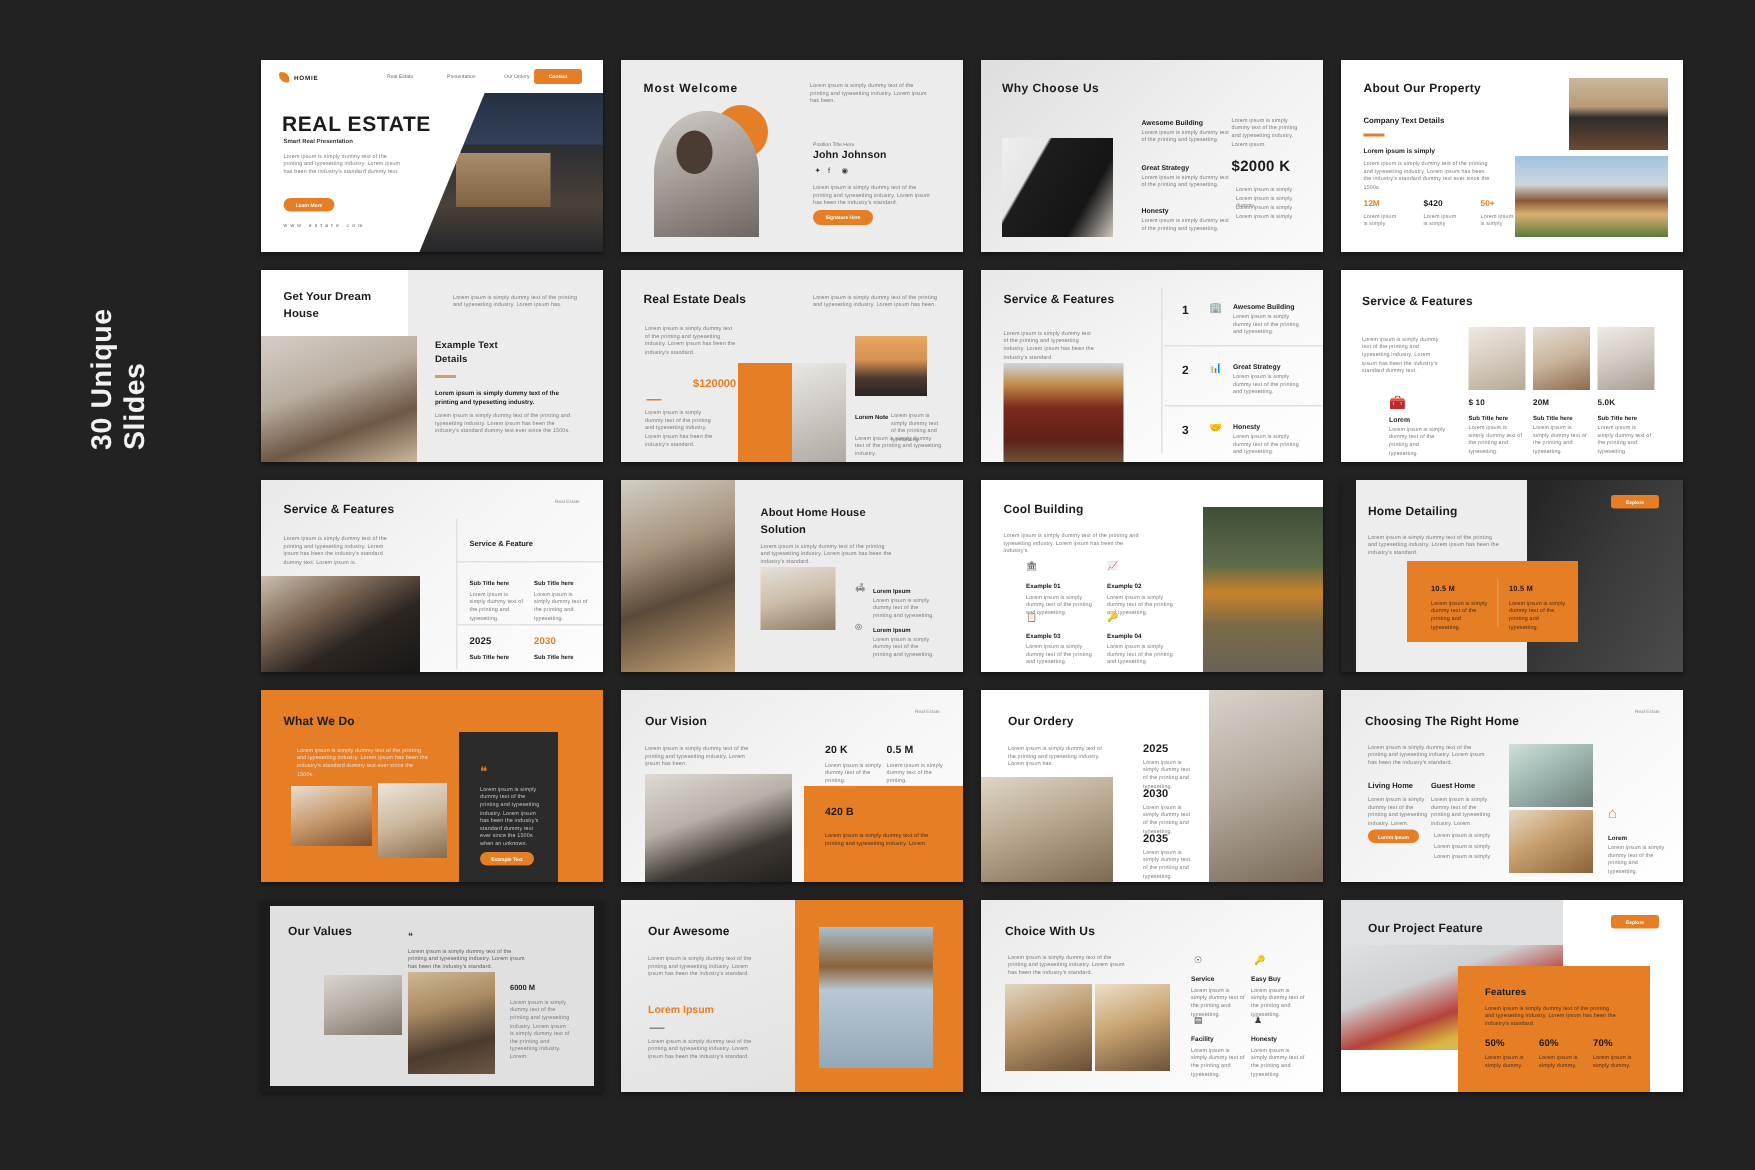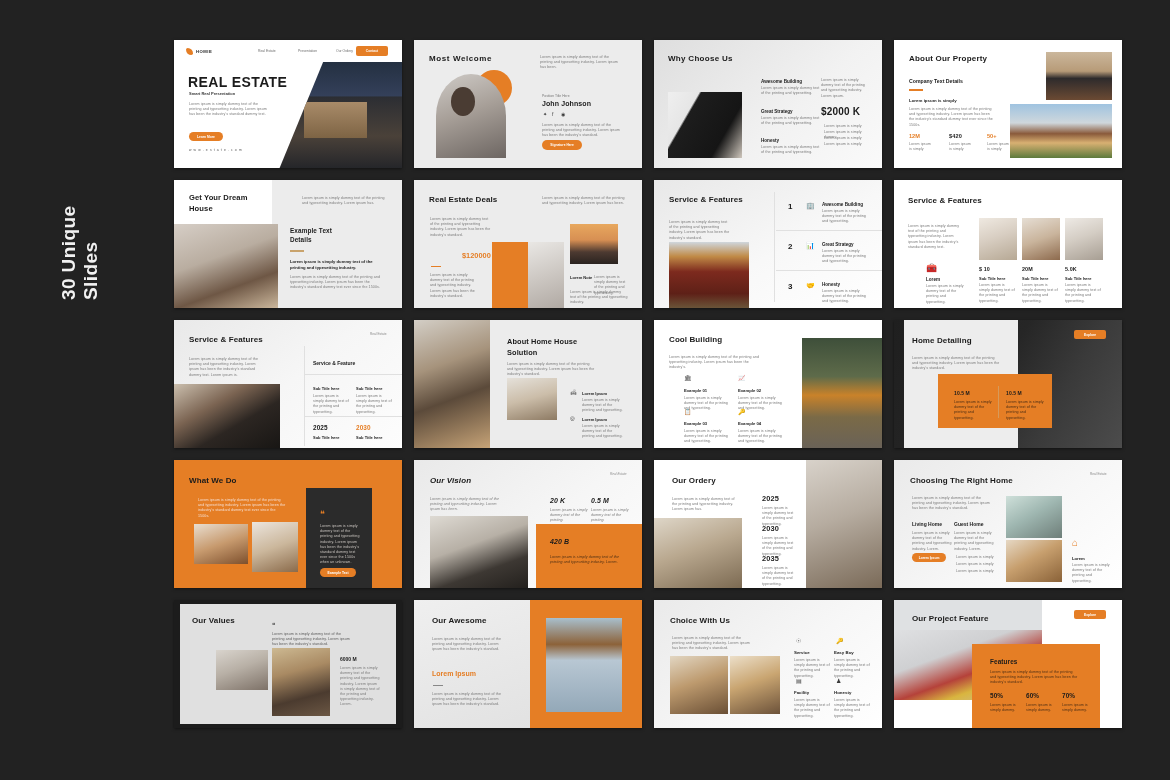--- a/index.html
+++ b/index.html
@@ -322,21 +322,21 @@
       <div class="ph ph-loungeor" style="left:20px;top:64px;width:54px;height:40px;"></div>
       <div class="ph ph-lampor" style="left:78px;top:62px;width:46px;height:50px;"></div>
       <div class="dark" style="position:absolute;left:132px;top:28px;width:66px;height:100px;"></div>
       <div class="ico" style="left:146px;top:50px;font-size:9px;">❝</div>
       <div class="micro" style="left:146px;top:64px;width:42px;color:#c9c4bf;">Lorem ipsum is simply dummy text of the printing and typesetting industry. Lorem ipsum has been the industry's standard dummy text ever since the 1500s when an unknown.</div>
       <div class="btn" style="left:146px;top:108px;width:36px;height:9px;">
           <span>Example Text</span>
         </div>
     </div>
 
-    <div class="slide" style="background:linear-gradient(140deg,#e9e9e9,#f6f6f6 55%,#fdfdfd);font-style:italic;">
+    <div class="slide" style="background:linear-gradient(140deg,#e9e9e9,#f6f6f6 55%,#fdfdfd);">
       <div class="tt" style="left:16px;top:16px;font-size:8px;">Our Vision</div>
       <div class="badge" style="left:196px;top:12px;">Real Estate</div>
       <div class="micro" style="left:16px;top:37px;width:70px;">Lorem ipsum is simply dummy text of the printing and typesetting industry. Lorem ipsum has been.</div>
       <div class="ph ph-kitchen2" style="left:16px;top:56px;width:98px;height:72px;"></div>
       <div class="tt" style="left:136px;top:37px;font-size:7px;">20 K</div>
       <div class="micro" style="left:136px;top:48px;width:40px;">Lorem ipsum is simply dummy text of the printing.</div>
       <div class="tt" style="left:177px;top:37px;font-size:7px;">0.5 M</div>
       <div class="micro" style="left:177px;top:48px;width:40px;">Lorem ipsum is simply dummy text of the printing.</div>
       <div class="orange" style="position:absolute;left:122px;top:64px;width:106px;height:64px;"></div>
       <div class="tt" style="left:136px;top:78px;font-size:7px;color:#1b1b1b;">420 B</div>

